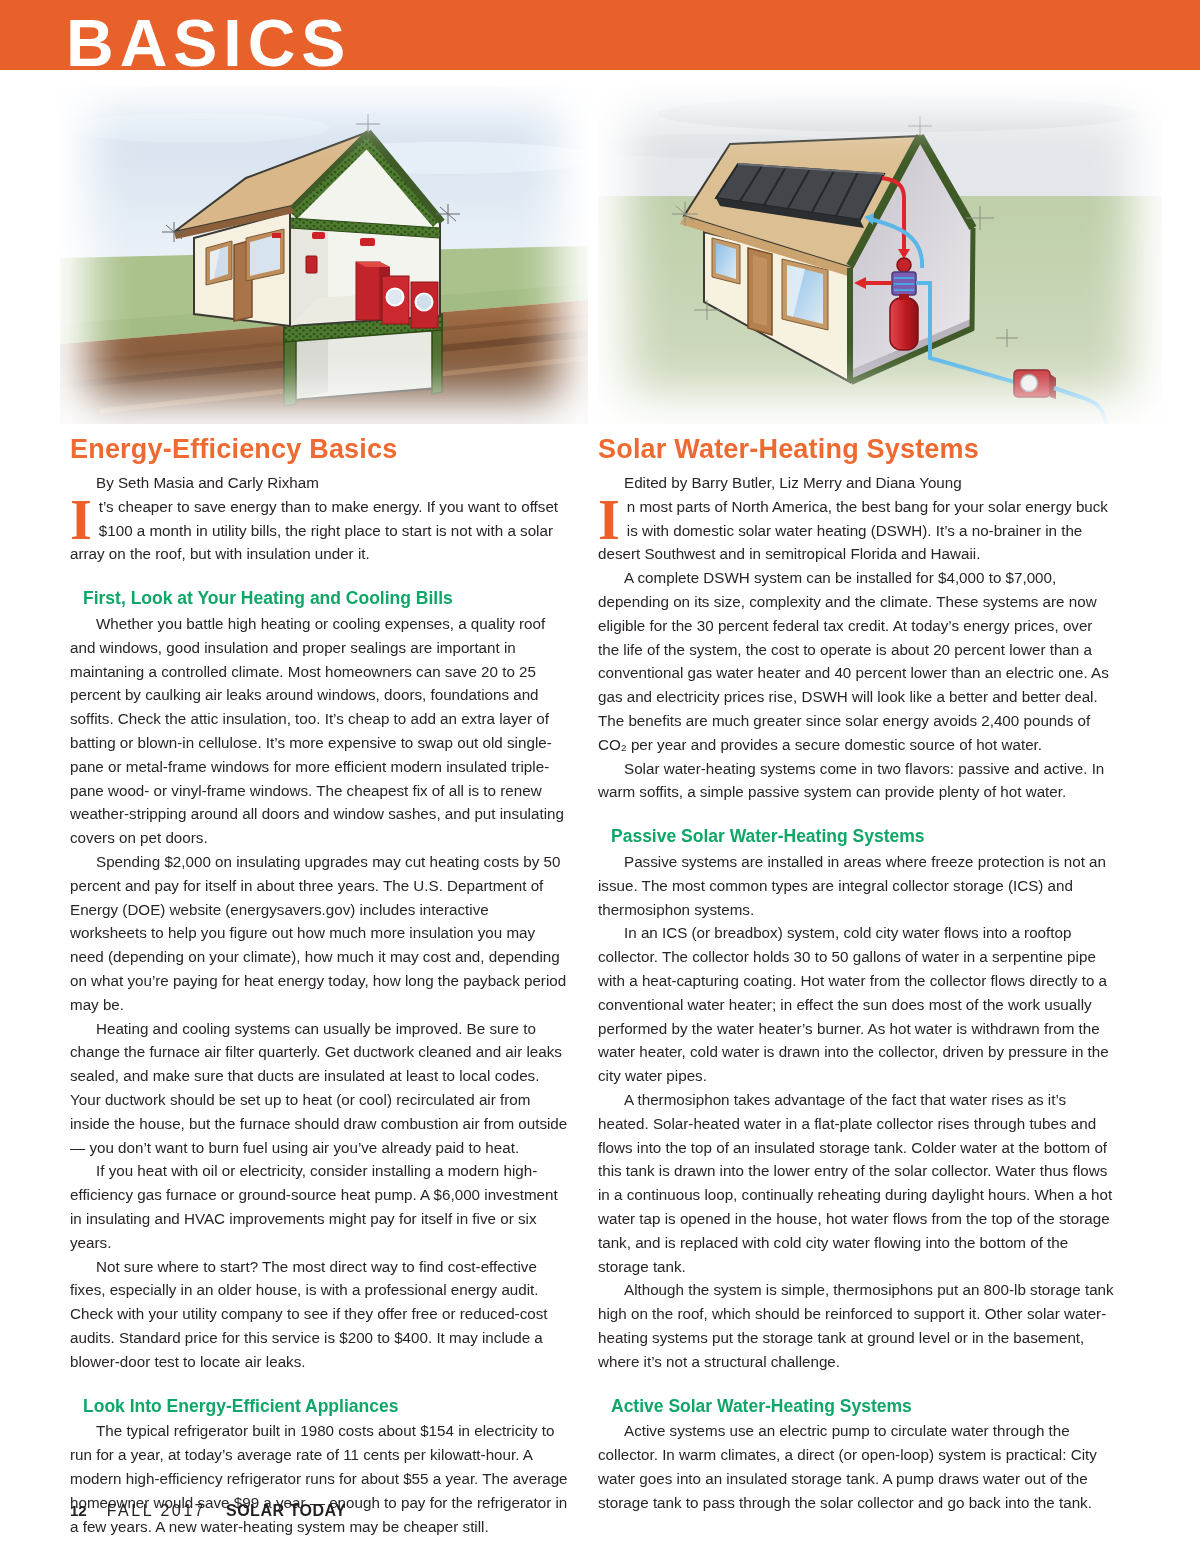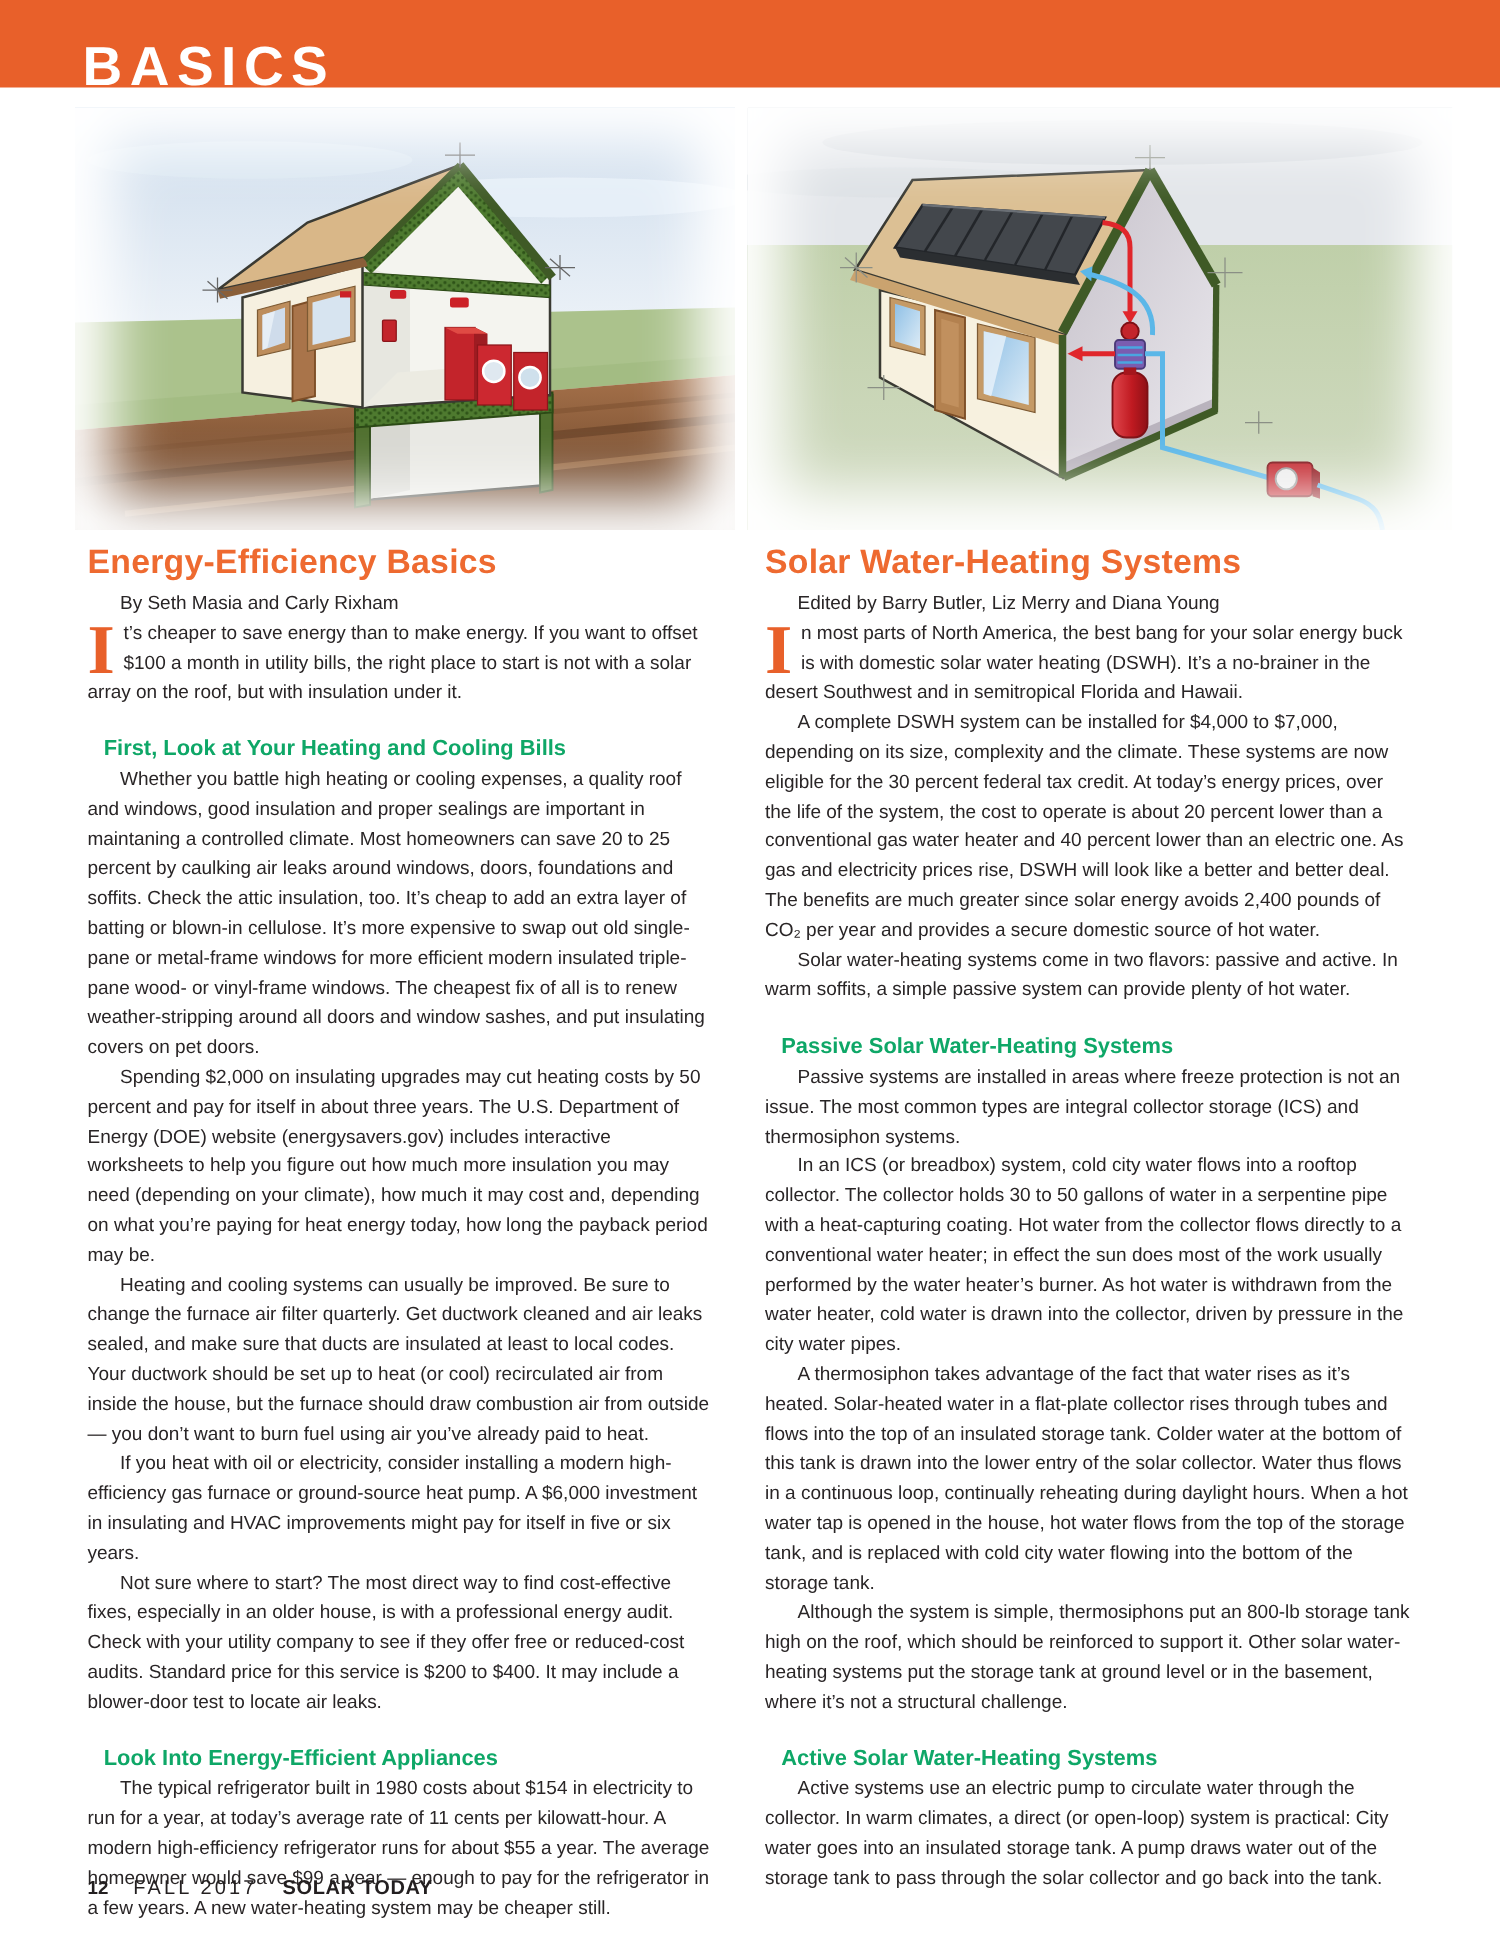--- a/index.html
+++ b/index.html
@@ -7,35 +7,35 @@
   body {
     width:1200px; height:1553px; position:relative; overflow:hidden;
     font-family:"Liberation Sans", sans-serif; color:#262224;
   }
   
   .topbar {
     height:70px; background:#E8602A; display:flex; align-items:flex-end;
     padding-left:66px;
   }
   .topbar .masthead {
-    color:#ffffff; font-size:44px; font-weight:700; letter-spacing:6px;
+    color:#ffffff; font-size:66px; font-weight:700; letter-spacing:6px;
     line-height:0.92; margin-bottom:-4px;
   }
   
   .figures { display:flex; gap:10px; padding:16px 38px 0 60px; height:354px; }
   .fig { position:relative; flex:none; }
   .fig svg { display:block; }
   .fig::after {
     content:""; position:absolute; inset:0; pointer-events:none;
     box-shadow: inset 0 0 46px 30px #ffffff;
   }
   .fig-left  { width:528px; height:338px; }
   .fig-right { width:564px; height:338px; }
   
-  .columns { display:flex; gap:44px; padding:8px 70px 0; }
+  .columns { display:flex; gap:30px; padding:8px 70px 0; }
   .col-left  { width:498px; flex:none; }
   .col-right { width:518px; flex:none; }
   .article-title {
     font-size:27px; font-weight:700; color:#EE6A30; letter-spacing:0.2px;
     margin:2px 0 6px;
   }
   .byline { font-size:17px; color:#231F20; margin:0 0 28px; }
   .byline b { font-weight:400; }
   .body p {
     font-size:15.2px; line-height:23.8px; color:#292526;

